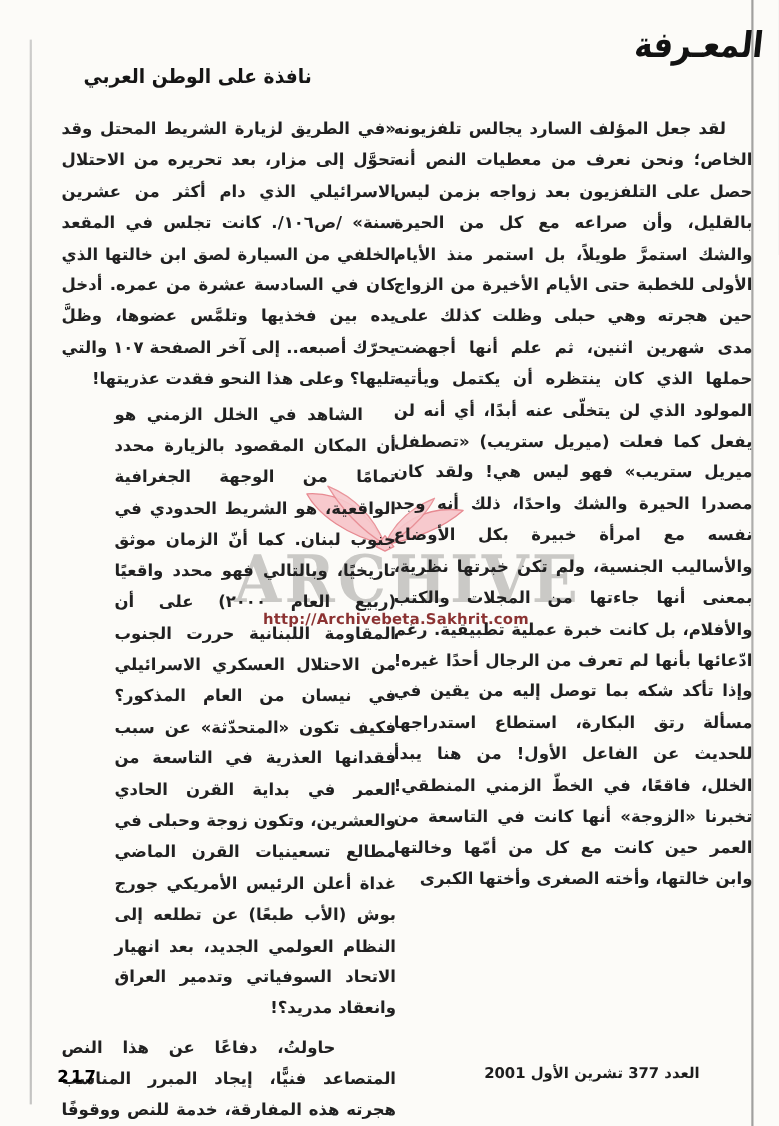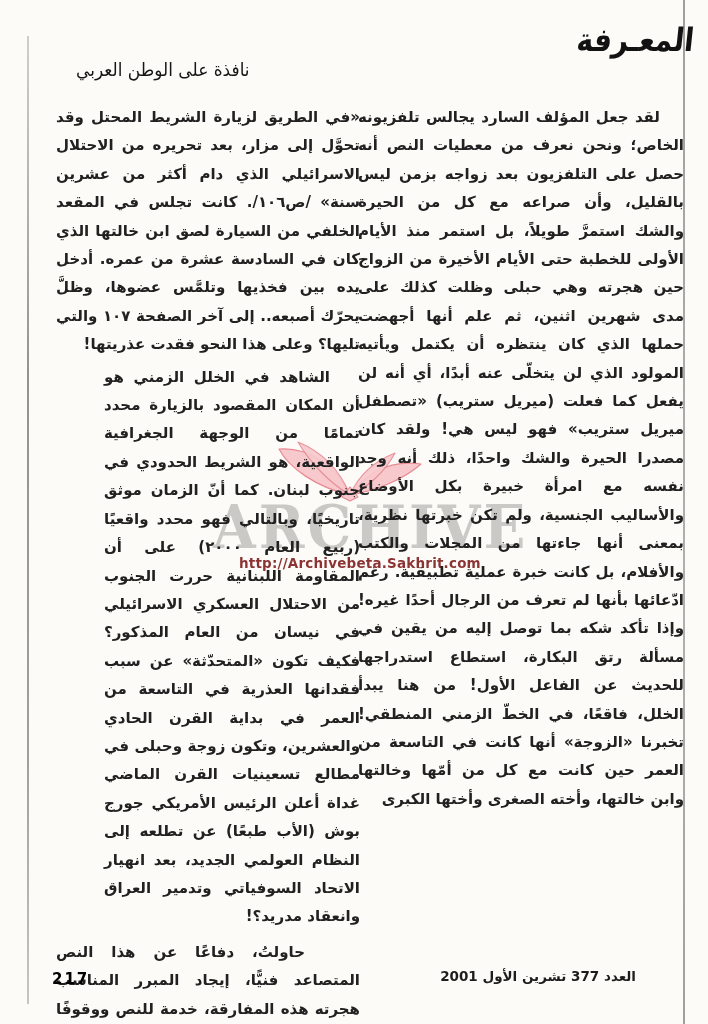--- a/index.html
+++ b/index.html
@@ -25,21 +25,21 @@
   .logo{
     position:absolute;top:24px;right:14px;
     direction:rtl;color:#121212;
     font-size:28px;font-weight:bold;
     transform:skewX(-6deg) scaleY(1.15);
     letter-spacing:-1px;
   }
   .section-title{
     position:absolute;top:60px;left:76px;
     direction:rtl;color:#151515;
-    font-size:17px;font-weight:normal;
+    font-size:17px;font-weight:bold;
     transform:scaleY(1.05);
   }
   
   .col{
     position:absolute;
     direction:rtl;text-align:justify;
     color:#212121;font-weight:bold;
     font-size:15px;line-height:28.4px;
   }
   .col p{margin:0;}

